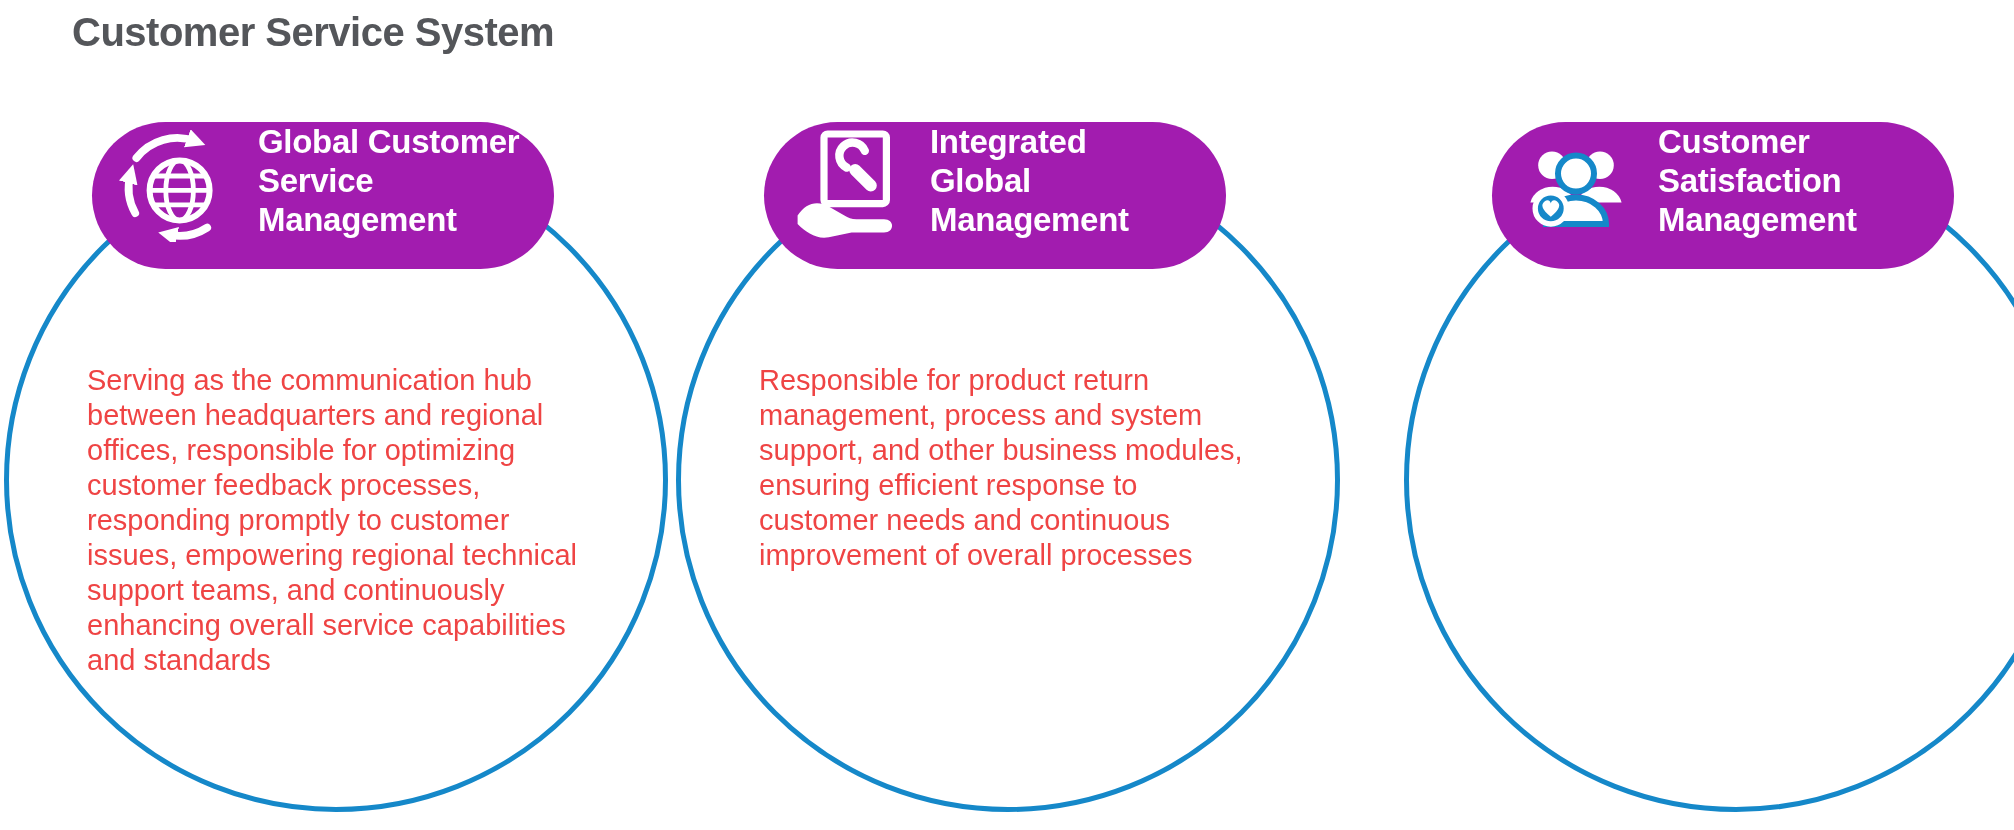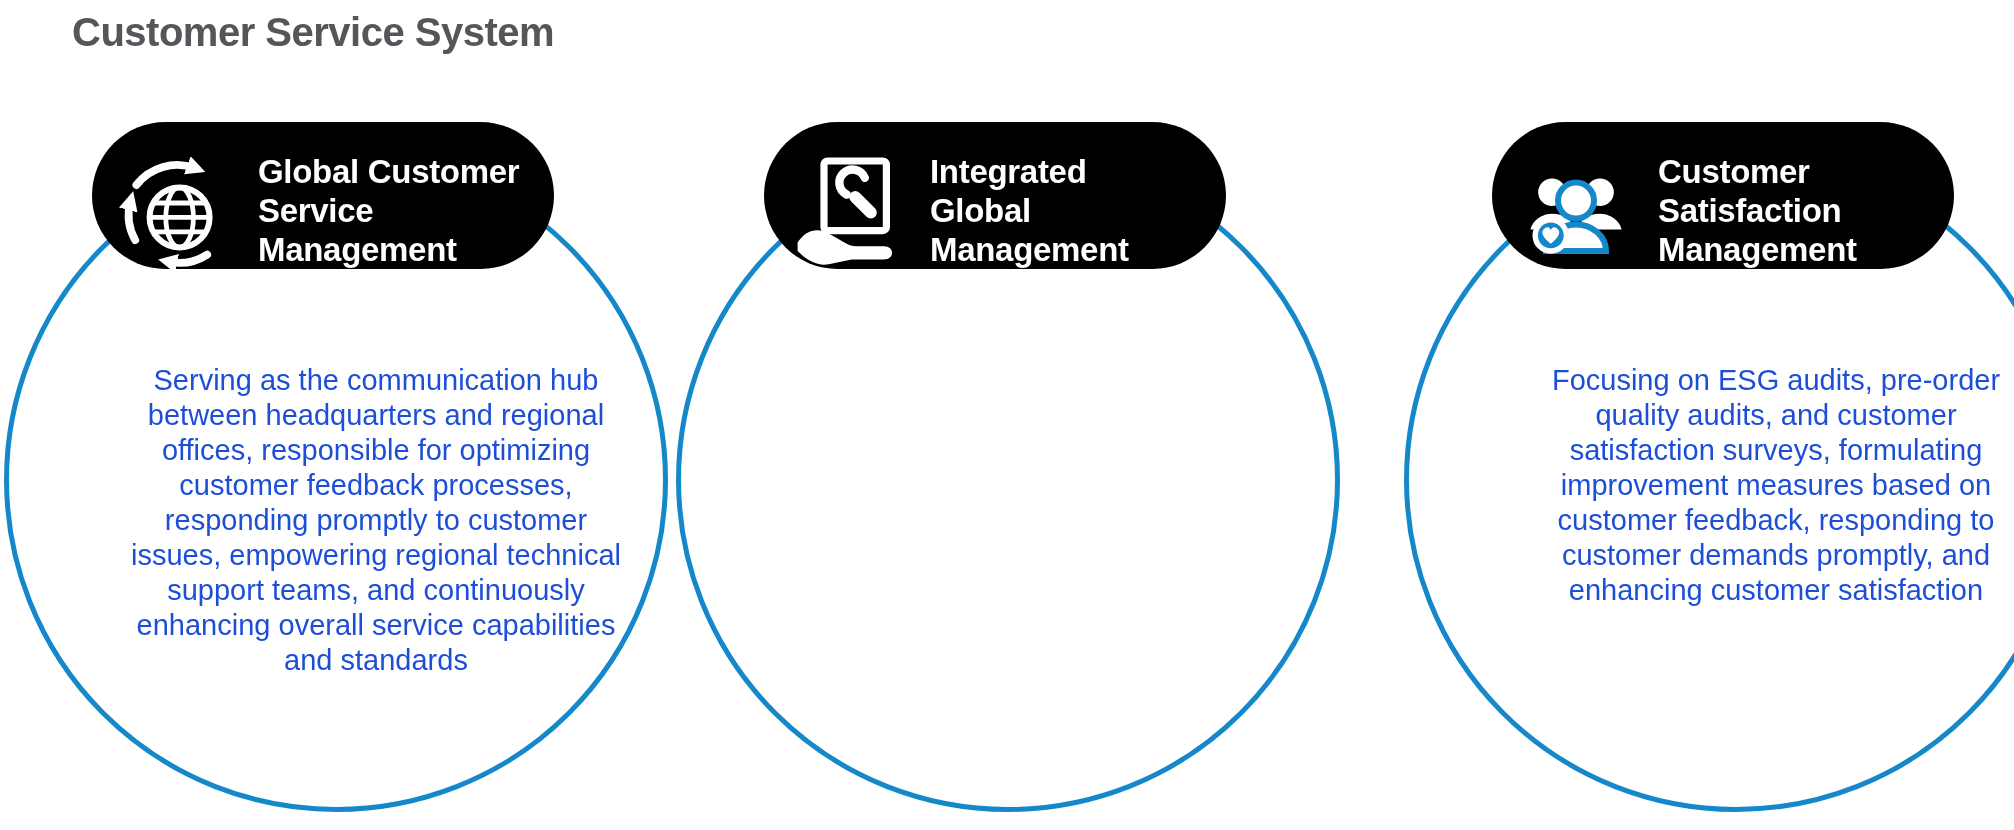--- a/index.html
+++ b/index.html
@@ -22,36 +22,35 @@
   .card.c3{left:1400px;}
   .big-circle{
     position:absolute;left:4px;top:148px;
     width:654px;height:654px;
     border:5px solid #1588c9;border-radius:50%;
     background:transparent;
   }
   .pill{
     position:absolute;left:92px;top:122px;
     width:462px;height:147px;
-    background:#000000;border-radius:74px;
-    display:flex;align-items:flex-end;
+    background:#a21caf;border-radius:74px;
+    display:flex;align-items:flex-start;
     box-sizing:border-box;padding-left:24px;
     z-index:2;
   }
   .pill-icon{width:120px;height:120px;flex:0 0 auto;margin-right:22px;}
   .pill-title{
     color:#ffffff;font-size:33px;font-weight:700;line-height:39px;
     white-space:pre-line;letter-spacing:-0.3px;
   }
   .card-desc{
     position:absolute;top:334px;left:50%;transform:translateX(-50%);
-    width:496px;text-align:center;
-    color:#1d4ed8;font-size:29px;line-height:35px;font-weight:400;
+    width:496px;text-align:left;
+    color:#ef4444;font-size:29px;line-height:35px;font-weight:400;
     z-index:2;
-    margin-left:41px;
   }
 </style>
 </head>
 <body>
 
 <div class="page">
 
   <div class="page-title">Customer Service System</div>
 
   <div class="card c1">
@@ -95,20 +94,21 @@
             <path d="M64,24 a11,11 0 1 0 -15,14" stroke-width="7" stroke-linecap="round"></path>
             <line x1="56" y1="40" x2="69" y2="53" stroke-width="10" stroke-linecap="round"></line>
           </g>
           <path d="M8,78 c7,-11 17,-13 27,-7 l12,7 c3,2 6,3 10,3 h23 c9,0 9,11 0,11 h-27 l-19,4 c-10,2 -19,-4 -26,-11 z" fill="#ffffff"></path>
         </svg>
       </span>
       <span class="pill-title">Integrated
 Global
 Management</span>
     </div>
+    <p class="card-desc">Responsible for product return management, process and system support, and other business modules, ensuring efficient response to customer needs and continuous improvement of overall processes</p>
   </div>
 
   <div class="card c3">
     <div class="big-circle"></div>
     <div class="pill">
       <span class="pill-icon">
         <svg viewBox="0 0 100 100" width="120" height="120">
           <g fill="#ffffff">
             <circle cx="30" cy="36" r="11.5"></circle>
             <path d="M12,67 a19,17 0 0 1 37,0 z"></path>
@@ -120,16 +120,15 @@
             <path d="M25,85 a25,22 0 0 1 50,0 z"></path>
           </g>
           <circle cx="29" cy="72" r="13" fill="#1588c9" stroke="#ffffff" stroke-width="4.5"></circle>
           <path d="M29,79 c-7,-6 -9,-10 -5,-13 c2.5,-2 5,0 5,2 c0,-2 2.5,-4 5,-2 c4,3 2,7 -5,13 z" fill="#ffffff"></path>
         </svg>
       </span>
       <span class="pill-title">Customer
 Satisfaction
 Management</span>
     </div>
-    <p class="card-desc">Focusing on ESG audits, pre-order quality audits, and customer satisfaction surveys, formulating improvement measures based on customer feedback, responding to customer demands promptly, and enhancing customer satisfaction</p>
   </div>
 
 </div>
 
 </body></html>

